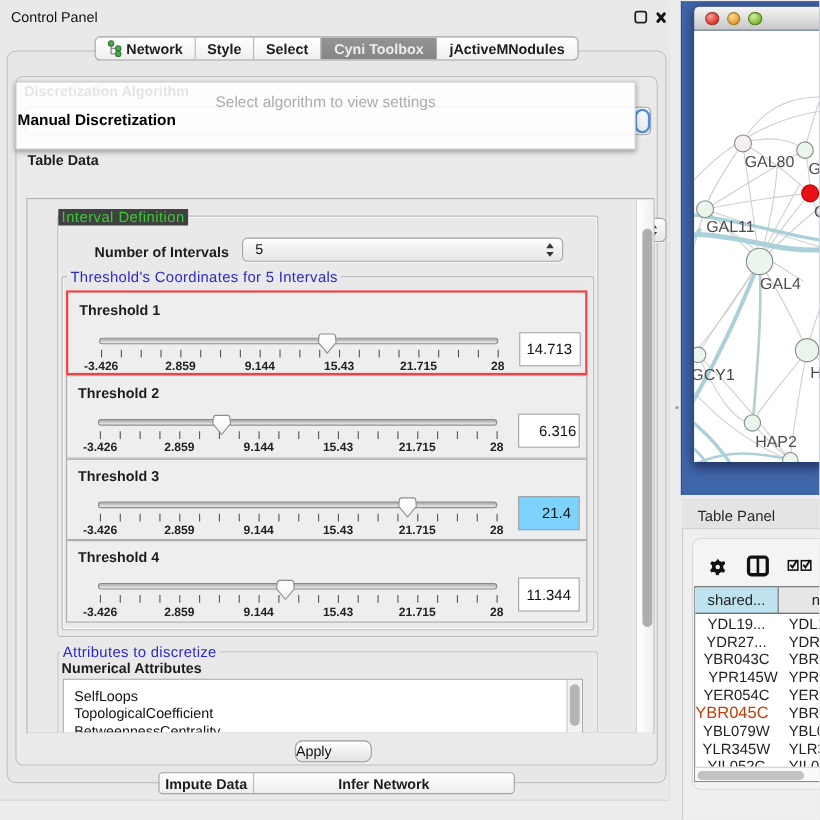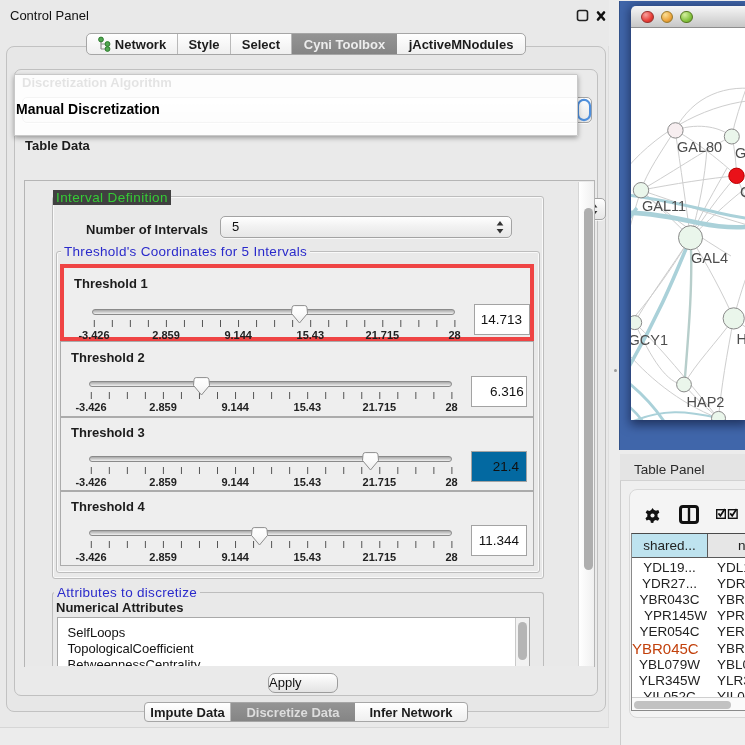--- a/index.html
+++ b/index.html
@@ -72,21 +72,21 @@
   <svg style="right:6px;top:2.5px;" width="10" height="15" viewBox="0 0 10 15">
     <path d="M5 1 L8.4 5.6 L1.6 5.6 Z" fill="#333"></path>
     <path d="M5 13.5 L1.6 9 L8.4 9 Z" fill="#333"></path>
   </svg>
 </div>
 
 <div class="abs" style="left:56px;top:251px;width:482px;height:320px;border:1px solid #bdbdbd;border-radius:3px;box-shadow:inset 0 0 0 1px rgba(255,255,255,.7);"></div>
 <div class="abs" style="left:61px;top:244px;font-size:13.5px;letter-spacing:0.3px;color:#2a2acb;background:#e9e9e9;padding:0 3px;">Threshold's Coordinates for 5 Intervals</div>
 
 <div id="thresholds">
-    <div class="abs" style="left:60px;top:264px;width:474px;height:77px;background:#eeeeee;border:4px solid #ef4444;box-sizing:border-box;">
+    <div class="abs" style="left:60px;top:264px;width:474px;height:77px;background:#eeeeee;border:2px solid #ef4444;box-sizing:border-box;">
       <div style="position:absolute;left:10px;top:7.5px;font-size:13px;font-weight:bold;color:#1c1c1c;">Threshold 1</div>
       <div style="position:absolute;left:28px;top:40.5px;width:363px;height:6px;border:1px solid #8a8a8a;border-radius:3px;background:linear-gradient(#a8a8a8,#f0f0f0);box-sizing:border-box;"></div>
       <svg style="left:28px;top:51.5px;" width="364" height="9" viewBox="0 0 364 9">
         <g stroke="#555" stroke-width="1">
           <line x1="2.3" y1="0" x2="2.3" y2="7"></line>
           <line x1="20.330000000000002" y1="0" x2="20.330000000000002" y2="7"></line>
           <line x1="38.36" y1="0" x2="38.36" y2="7"></line>
           <line x1="56.39" y1="0" x2="56.39" y2="7"></line>
           <line x1="74.42" y1="0" x2="74.42" y2="7"></line>
           <line x1="92.45" y1="0" x2="92.45" y2="7"></line>
@@ -208,21 +208,21 @@
       <svg style="left:300.5px;top:34.5px;" width="18" height="20" viewBox="0 0 18 20">
         <path d="M3.2,0.6 L13.8,0.6 Q15.8,0.6 16,2.8 L16.5,8.4 L8.5,18 L0.5,8.4 L1,2.8 Q1.2,0.6 3.2,0.6 Z" fill="url(#tg2)" stroke="#8d8d8d" stroke-width="1"></path>
         <defs>
           <linearGradient id="tg2" x1="0" y1="0" x2="0" y2="1">
             <stop offset="0" stop-color="#ffffff"></stop>
             <stop offset="0.5" stop-color="#fafafa"></stop>
             <stop offset="1" stop-color="#ededed"></stop>
           </linearGradient>
         </defs>
       </svg>
-      <div style="position:absolute;left:410px;top:33px;width:56px;height:31px;border:1px solid #a3a3a3;background:#0369a1;box-sizing:border-box;font-size:13.5px;color:#111;text-align:right;line-height:29px;padding-right:7px;">21.4</div>
+      <div style="position:absolute;left:410px;top:33px;width:56px;height:31px;border:1px solid #a3a3a3;background:#7dd3fc;box-sizing:border-box;font-size:13.5px;color:#111;text-align:right;line-height:29px;padding-right:7px;">21.4</div>
     </div>
     <div class="abs" style="left:60px;top:490.5px;width:474px;height:75px;background:#eeeeee;border:1px solid #ababab;box-sizing:border-box;">
       <div style="position:absolute;left:10px;top:7.5px;font-size:13px;font-weight:bold;color:#1c1c1c;">Threshold 4</div>
       <div style="position:absolute;left:28px;top:38.5px;width:363px;height:6px;border:1px solid #8a8a8a;border-radius:3px;background:linear-gradient(#a8a8a8,#f0f0f0);box-sizing:border-box;"></div>
       <svg style="left:28px;top:49.5px;" width="364" height="9" viewBox="0 0 364 9">
         <g stroke="#555" stroke-width="1">
           <line x1="2.3" y1="0" x2="2.3" y2="7"></line>
           <line x1="20.330000000000002" y1="0" x2="20.330000000000002" y2="7"></line>
           <line x1="38.36" y1="0" x2="38.36" y2="7"></line>
           <line x1="56.39" y1="0" x2="56.39" y2="7"></line>
@@ -280,25 +280,25 @@
 <div class="abs" style="left:25px;top:666px;width:569px;height:6px;background:#eaeaea;"></div>
 
 <div class="abs" style="left:578px;top:182px;width:16px;height:484px;background:linear-gradient(90deg,#ffffff,#f0f0f0);border-left:1px solid #d5d5d5;box-sizing:border-box;">
   <div style="position:absolute;left:4.5px;top:26px;width:9px;height:362px;background:#aeaeae;border-radius:5px;"></div>
 </div>
 
 <div class="abs" style="left:268px;top:672.5px;width:68px;height:18px;border:1px solid #9c9c9c;border-radius:7px;background:linear-gradient(#ffffff,#e3e3e3);font-size:13px;color:#111;line-height:17px;">Apply</div>
 
 <div class="abs" style="left:144px;top:702px;width:324px;height:20px;border:1px solid #a6a6a6;border-radius:4px;background:linear-gradient(#ffffff,#efefef);display:flex;overflow:hidden;box-sizing:border-box;">
  <div class="seg" style="width:86px;border-right:1px solid #b9b9b9;">Impute Data</div>
- <div class="seg segdark" style="width:124px;color:#dddddd;">Discretize Data</div>
  <div class="seg" style="flex:1;">Infer Network</div>
 </div>
 
 <div class="abs" style="left:14px;top:74px;width:564px;height:62px;background:rgba(255,255,255,0.88);border:1px solid #c8c8c8;border-radius:1px;box-shadow:0 2px 5px rgba(0,0,0,0.35);box-sizing:border-box;">
+  <div style="position:absolute;left:0;top:9px;width:100%;text-align:center;font-size:14px;color:#ababab;">Select algorithm to view settings</div>
   <div style="position:absolute;left:1px;top:26px;font-size:14px;font-weight:bold;color:#000;">Manual Discretization</div>
 </div>
 
 <div class="abs" style="left:619px;top:1px;width:126px;height:449px;background:#4066aa;border-left:1px solid #33528a;box-sizing:border-box;overflow:hidden;">
   <div style="position:absolute;left:12px;top:5px;width:114px;height:414px;box-shadow:0 3px 10px 2px rgba(5,10,35,0.55);"></div>
 </div>
 
 <div class="abs" style="left:631px;top:6px;width:114px;height:22px;background:linear-gradient(#f6f6f6,#c7c7c7);border-bottom:1px solid #8e8e8e;border-top-left-radius:5px;box-sizing:border-box;">
   <div style="position:absolute;left:10px;top:4.5px;width:12.5px;height:12.5px;border-radius:50%;background:radial-gradient(circle at 35% 28%,#f7a29e,#e73b34 62%,#a62f29);border:0.5px solid #993330;box-sizing:border-box;"></div>
   <div style="position:absolute;left:29.5px;top:4.5px;width:12.5px;height:12.5px;border-radius:50%;background:radial-gradient(circle at 35% 28%,#fadf96,#eca33a 62%,#ab7421);border:0.5px solid #9a7a2a;box-sizing:border-box;"></div>

